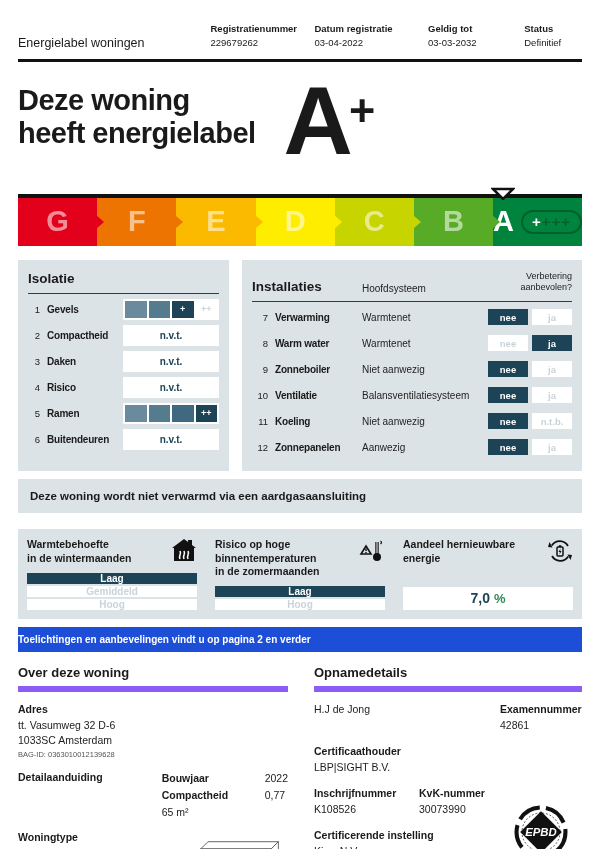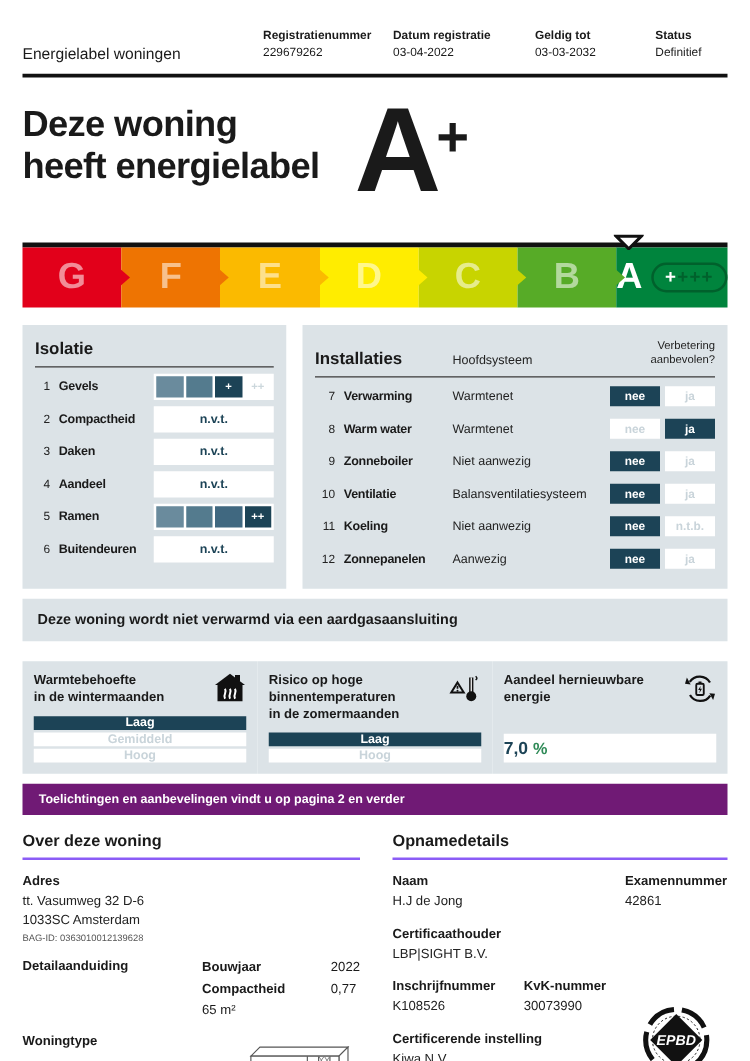--- a/index.html
+++ b/index.html
@@ -66,29 +66,29 @@
   
   .gas { margin-top:8px; background:#dce3e7; padding:11px 12px; font-size:11.5px; font-weight:bold; }
   .boxes { margin-top:16px; display:flex; }
   .ibox { flex:1; background:#dce3e7; position:relative; height:90px; padding:9px; }
   .ibox-title { font-size:10.5px; font-weight:bold; line-height:1.3; width:75%; }
   .ibox-icon { position:absolute; top:9px; right:9px; }
   .opts { position:absolute; left:9px; right:9px; bottom:9px; display:flex; gap:2px;flex-direction:column; }
   .opt { flex:1; height:23px; display:flex; align-items:center; justify-content:center; font-size:10px; font-weight:bold; }
   .opt.on { background:#1c4356; color:#fff; }
   .opt.off { background:#fff; color:#c9d4da; }
-  .pct-box { position:absolute; left:9px; right:9px; bottom:9px; height:23px; background:#fff; display:flex; align-items:center; justify-content:flex-start; gap:4px; }
+  .pct-box { position:absolute; left:9px; right:9px; bottom:9px; height:23px; background:#fff; display:flex; align-items:center; justify-content:center; gap:4px; }
   .pct-val { font-size:14px; font-weight:bold; color:#1c4356; }
   .pct-unit { font-size:13px; font-weight:bold; color:#2f8a57; }
-  .pagebanner { margin-top:8px; background:#701a75; color:#fff; font-size:10px; font-weight:bold; padding:7px 13px; }
+  .pagebanner { margin-top:8px; background:#1d4ed8; color:#fff; font-size:10px; font-weight:bold; padding:7px 0; }
 
   
   .bottom { display:flex; margin-top:13px; gap:26px; }
   .bcol-l { width:270px; } .bcol-r { flex:1; position:relative; }
-  .sec-head { font-size:13px; font-weight:bold; border-bottom:2px solid #8b5cf6; padding-bottom:6px; margin-bottom:10px; }
+  .sec-head { font-size:13px; font-weight:bold; border-bottom:6px solid #8b5cf6; padding-bottom:6px; margin-bottom:10px; }
   .lbl { font-size:10.5px; font-weight:bold; line-height:1.5; }
   .val { font-size:10.5px; color:#222; line-height:1.45; }
   .bagid { font-size:7.5px; color:#555; margin-top:2px; }
   .blk { margin-bottom:11px; }
   .tworow { display:flex; }
   .kv-row { display:flex; font-size:10.5px; line-height:1.6; }
   .kv-k { width:103px; font-weight:bold; }
   .seal { position:absolute; right:12px; top:138px; }
 </style>
 </head>
@@ -189,21 +189,21 @@
       </div>
       <div class="iso-row">
         <span class="iso-num">3</span>
         <span class="iso-label">Daken</span>
         <span class="iso-box">
             <span class="nvt">n.v.t.</span>
           </span>
       </div>
       <div class="iso-row">
         <span class="iso-num">4</span>
-        <span class="iso-label">Aandeel</span>
+        <span class="iso-label">Risico</span>
         <span class="iso-box">
             <span class="nvt">n.v.t.</span>
           </span>
       </div>
       <div class="iso-row">
         <span class="iso-num">5</span>
         <span class="iso-label">Ramen</span>
         <span class="iso-box iso-bar">
           <span class="cell b1"></span>
             <span class="cell b2"></span>
@@ -394,21 +394,20 @@
             <line x1="70" y1="42" x2="70" y2="60"></line>
           </g>
         </svg>
       </div>
     </div>
 
     <div class="bcol-r">
       <div class="sec-head">Opnamedetails</div>
       <div class="tworow blk">
         <div style="width:186px;">
-          <div class="lbl">Naam</div>
           <div class="val">H.J de Jong</div>
         </div>
         <div>
           <div class="lbl">Examennummer</div>
           <div class="val">42861</div>
         </div>
       </div>
       <div class="blk">
         <div class="lbl">Certificaathouder</div>
         <div class="val">LBP|SIGHT B.V.</div>

